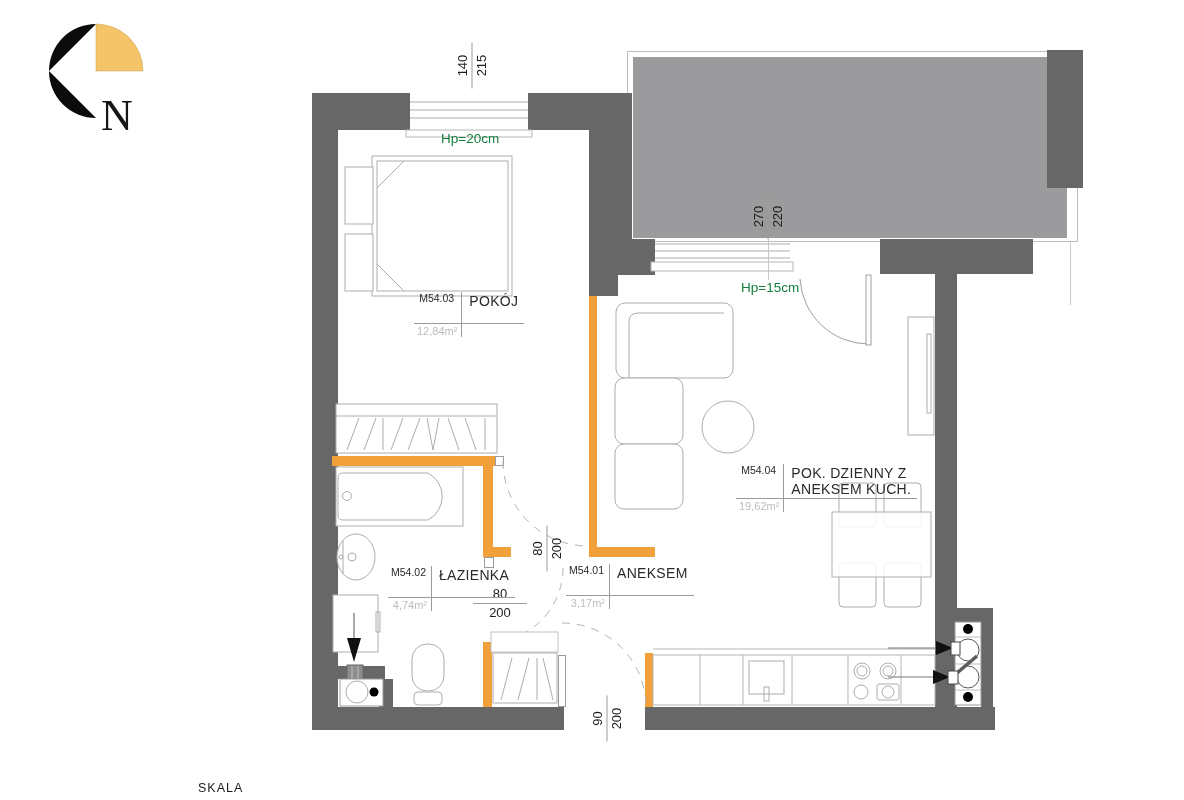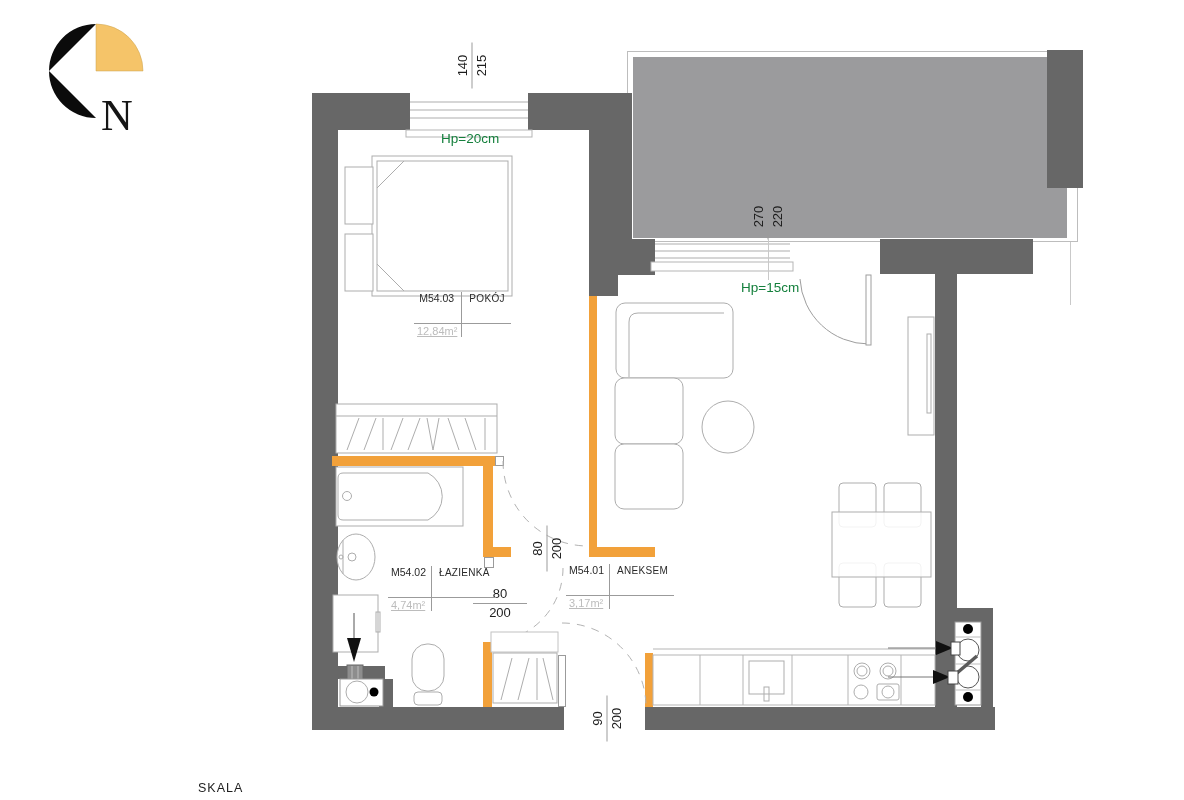--- a/index.html
+++ b/index.html
@@ -16,24 +16,24 @@
   
   .dim{position:absolute;font-size:13px;line-height:18px;text-align:center;color:#1d1d1d;}
   .dim .top{display:block;border-bottom:1px solid #9b9b9b;padding:0 3px;}
   .dim .bot{display:block;padding:0 3px;}
   .dim.rot{transform:rotate(-90deg);}
   .sill-label{position:absolute;font-size:13.5px;color:#15803d;white-space:nowrap;}
   
   .room-label{position:absolute;display:grid;grid-template-columns:auto auto;white-space:nowrap;}
   .rl-code{grid-row:1;grid-column:1;font-size:10.5px;color:#2a2a2a;text-align:center;
            padding:0 5px 19px 3px;border-bottom:1px solid #9b9b9b;}
-  .rl-name{grid-row:1;grid-column:2;font-size:10px;letter-spacing:.3px;color:#2a2a2a;
+  .rl-name{grid-row:1;grid-column:2;font-size:14px;letter-spacing:.3px;color:#2a2a2a;
            padding:1px 6px 1px 7px;border-bottom:1px solid #9b9b9b;border-left:1px solid #9b9b9b;}
   .rl-area{grid-row:2;grid-column:1;font-size:11px;color:var(--areatxt,#BCBCBC);
-           text-align:left;padding:1px 4px 0 3px;text-decoration:underline;}
+           text-align:right;padding:1px 4px 0 3px;}
   .rl-spacer{grid-row:2;grid-column:2;border-left:1px solid #9b9b9b;min-height:12px;}
   #scale-label{position:absolute;left:198px;top:781px;font-size:12.5px;letter-spacing:1px;color:#1d1d1d;}
   svg{position:absolute;left:0;top:0;}
 </style>
 </head>
 <body>
 
 <div id="plan">
 
   <div id="balcony-outline">
@@ -243,15 +243,22 @@
     <span class="rl-name">ŁAZIENKA</span>
     <span class="rl-area">4,74m²</span>
     <span class="rl-spacer"></span>
   </div>
   <div class="room-label" style="left:566px;top:564px;">
     <span class="rl-code">M54.01</span>
     <span class="rl-name">ANEKSEM</span>
     <span class="rl-area">3,17m²</span>
     <span class="rl-spacer"></span>
   </div>
+  <div class="room-label" style="left:736px;top:464px;">
+    <span class="rl-code">M54.04</span>
+    <span class="rl-name"><span>POK. DZIENNY Z</span><br>
+      <span>ANEKSEM KUCH.</span></span>
+    <span class="rl-area">19,62m²</span>
+    <span class="rl-spacer"></span>
+  </div>
 
   <div id="scale-label">SKALA</div>
 </div>
 
 </body></html>

